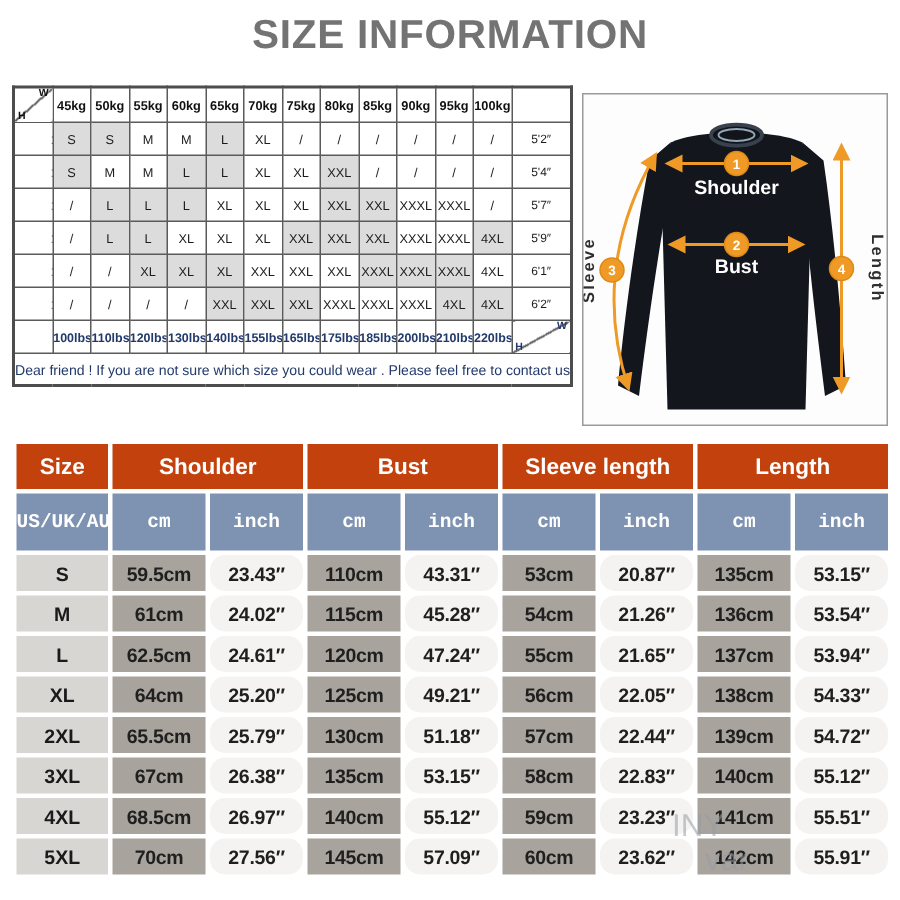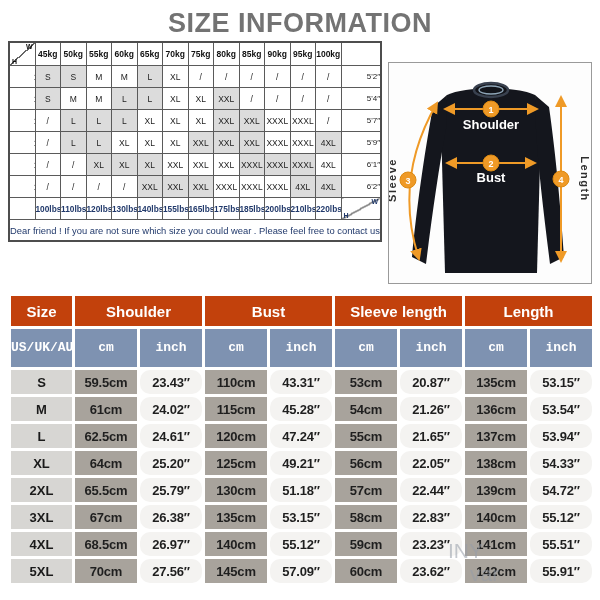--- a/index.html
+++ b/index.html
@@ -3,28 +3,28 @@
 <meta charset="utf-8">
 <style>
   html,body{margin:0;padding:0;background:#fff;}
   .page{position:relative;width:600px;height:600px;background:#fff;overflow:hidden;
         font-family:"Liberation Sans",sans-serif;}
   .title{position:absolute;left:0;top:8px;width:100%;text-align:center;margin:0;
          font-size:27px;font-weight:bold;color:#737373;letter-spacing:.5px;
          font-family:"Liberation Sans",sans-serif;}
 
   
-  table.matrix{position:absolute;left:8px;top:41px;width:372px;border-collapse:collapse;
+  table.matrix{position:absolute;left:8px;top:57px;width:372px;border-collapse:collapse;
                table-layout:fixed;background:#fff;border:2px solid #4d4d4d;}
   table.matrix th,table.matrix td{border:1px solid #5a5a5a;text-align:center;vertical-align:middle;
                font-size:8.5px;color:#1c1c1c;height:21px;padding:0;overflow:hidden;white-space:nowrap;}
   table.matrix thead th{font-weight:bold;height:22px;color:#101010;}
   table.matrix td.shaded{background:#dcdcdc;}
   table.matrix th.rowlab{font-weight:bold;color:#1c1c1c;padding-left:24px;}
-  table.matrix td.imp{font-size:8px;text-align:right;}
+  table.matrix td.imp{font-size:8px;}
   table.matrix tr.lbs td{color:#21396b;font-weight:bold;font-size:8.3px;}
   table.matrix tr.note-row td{color:#21396b;font-size:9.4px;font-weight:normal;height:20px;}
   .corner{position:relative;background:linear-gradient(to bottom right,
            #fff calc(50% - .7px),#666 calc(50% - .7px),#666 calc(50% + .7px),#fff calc(50% + .7px));}
   .corner .cw{position:absolute;top:0;right:2px;font-size:7px;font-weight:bold;}
   .corner .ch{position:absolute;bottom:0;left:2px;font-size:7px;font-weight:bold;}
 
   
   .photo{position:absolute;left:388px;top:62px;width:204px;height:222px;background:#fdfdfd;
          border:1px solid #9a9a9a;box-sizing:border-box;}

